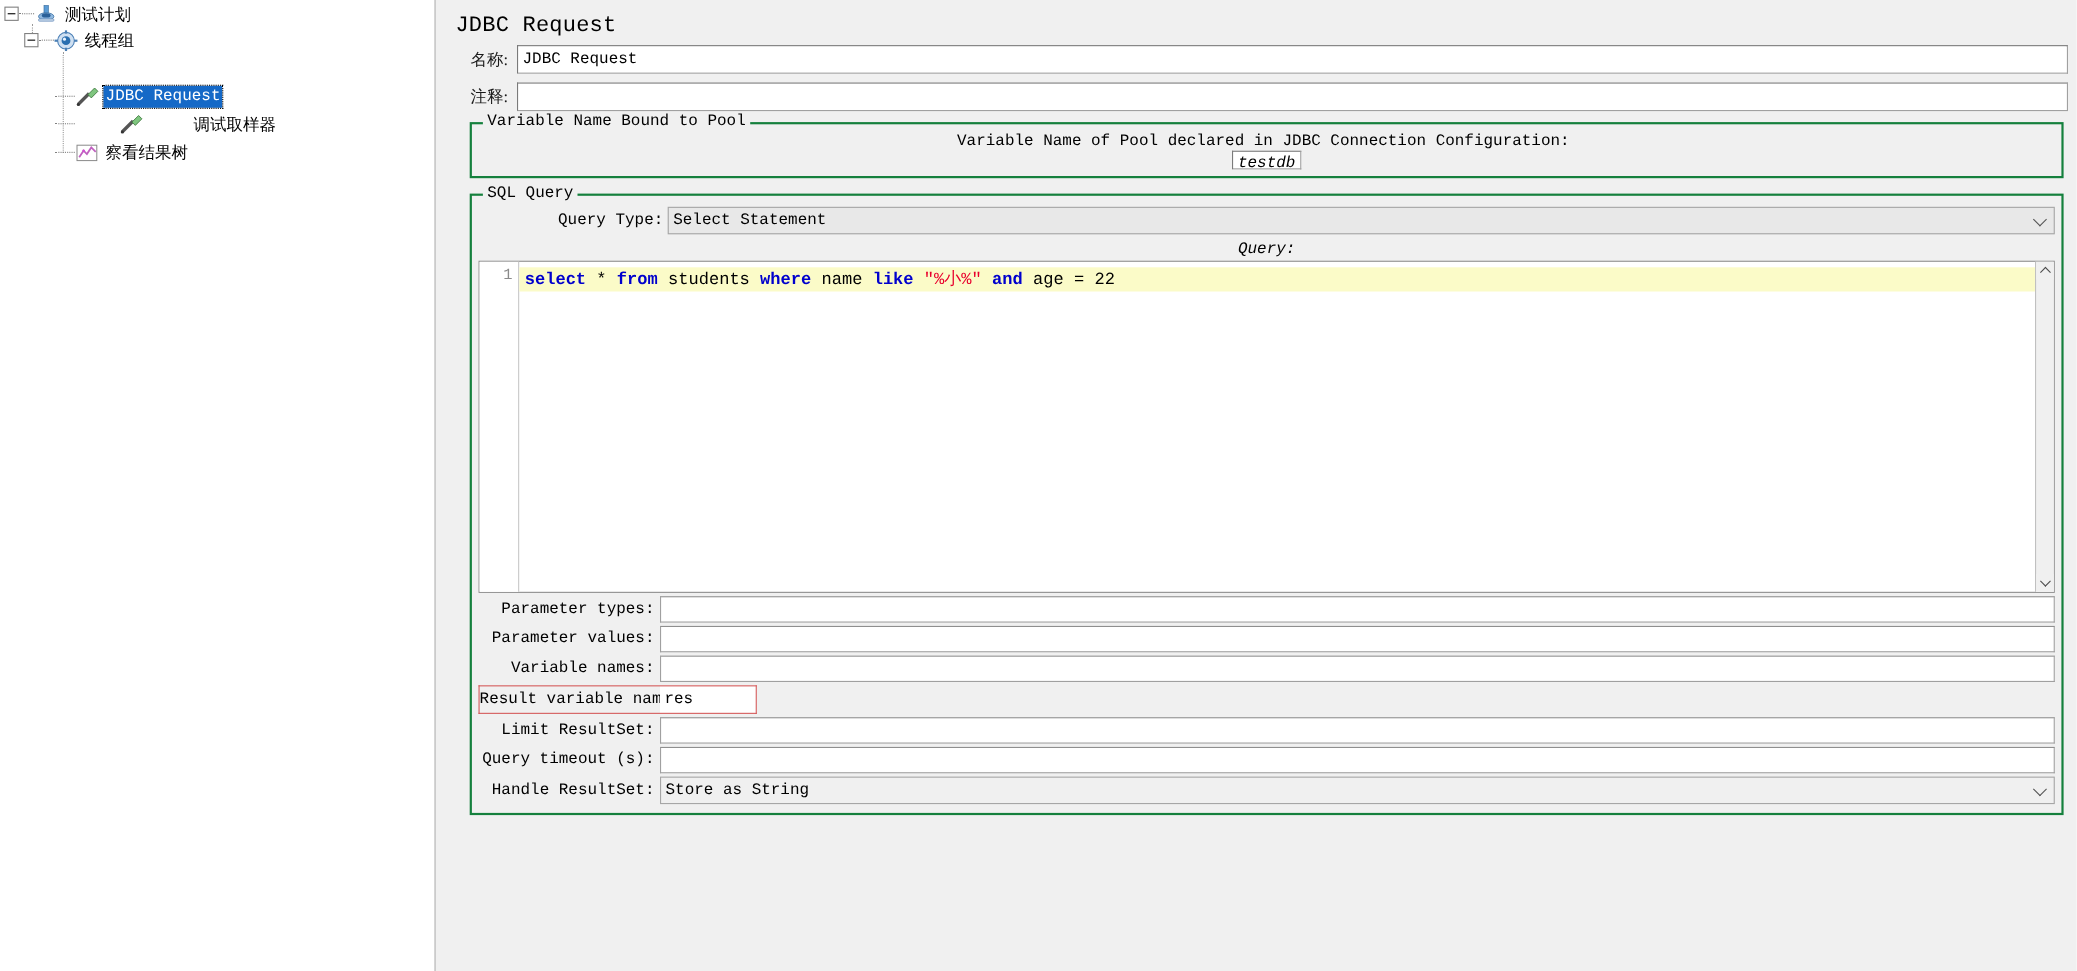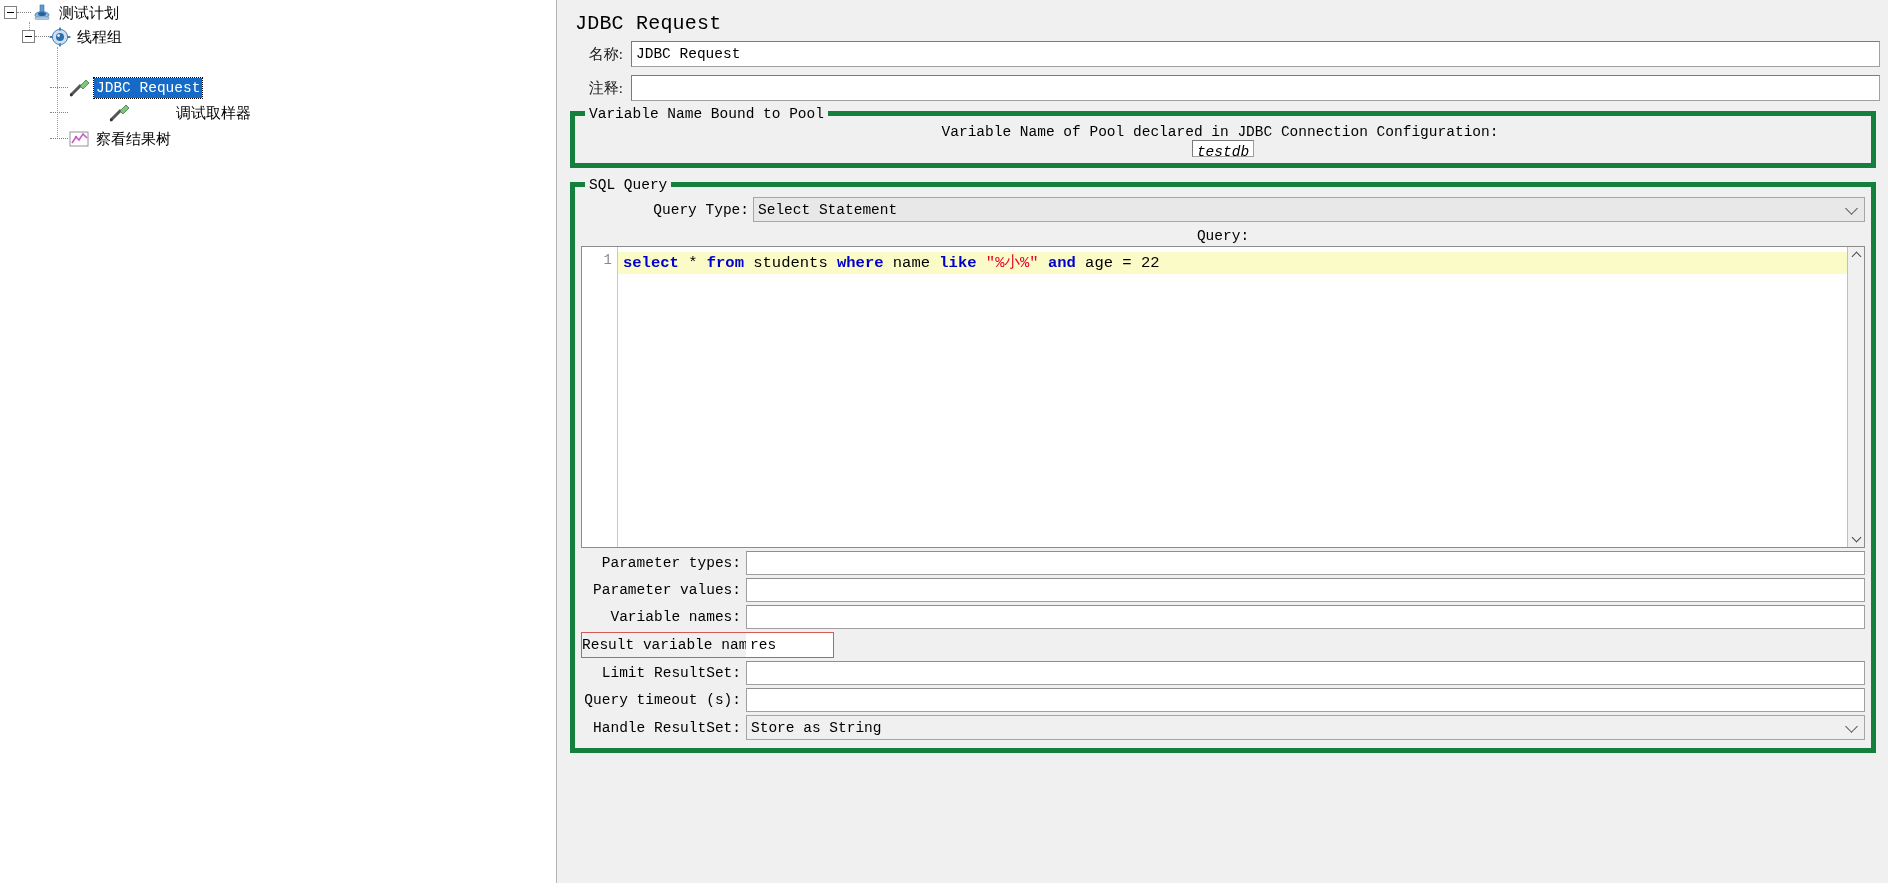--- a/index.html
+++ b/index.html
@@ -7,21 +7,21 @@
     margin: 0; padding: 0;
     width: 1888px; height: 883px;
     background: #ffffff;
     font-family: "Liberation Serif", "DejaVu Serif", serif;
     overflow: hidden;
   }
   #app { position: relative; width: 1888px; height: 883px; display: flex; }
 
   
   #tree-panel {
-    width: 556px; height: 883px;
+    width: 395px; height: 883px;
     background: #ffffff;
     position: relative;
     flex: none;
     overflow: hidden;
   }
   .tree-row {
     position: absolute;
     left: 0; height: 25px;
     display: flex; align-items: center;
     white-space: nowrap;
@@ -100,22 +100,22 @@
     color: #000;
     padding: 0 4px;
     line-height: 24px;
     white-space: nowrap;
     overflow: hidden;
   }
 
   
   .group {
     position: relative;
-    border: 5px solid #15803d;
-    margin: 10px 4px 0 3px;
+    border: 2px solid #15803d;
+    margin: 10px 4px 0 21px;
     padding: 10px 6px 8px 6px;
   }
   .group > .group-title {
     position: absolute;
     top: -10px; left: 10px;
     background: #f0f0f0;
     padding: 0 4px;
     font-family: "Liberation Mono", "DejaVu Sans Mono", monospace;
     font-size: 14.5px;
     color: #000;
@@ -149,20 +149,21 @@
     width: 9px; height: 9px; margin-top: -6px;
     border-right: 1.6px solid #555; border-bottom: 1.6px solid #555;
     transform: rotate(45deg);
   }
 
   .query-caption {
     text-align: center;
     font-family: "Liberation Mono", "DejaVu Sans Mono", monospace;
     font-size: 14.5px; color: #000;
     margin: 2px 0 2px 0;
+    font-style: italic;
   }
 
   
   .editor-wrap {
     display: flex;
     border: 1px solid #8c8c8c;
     background: #ffffff;
     height: 302px;
     position: relative;
   }

